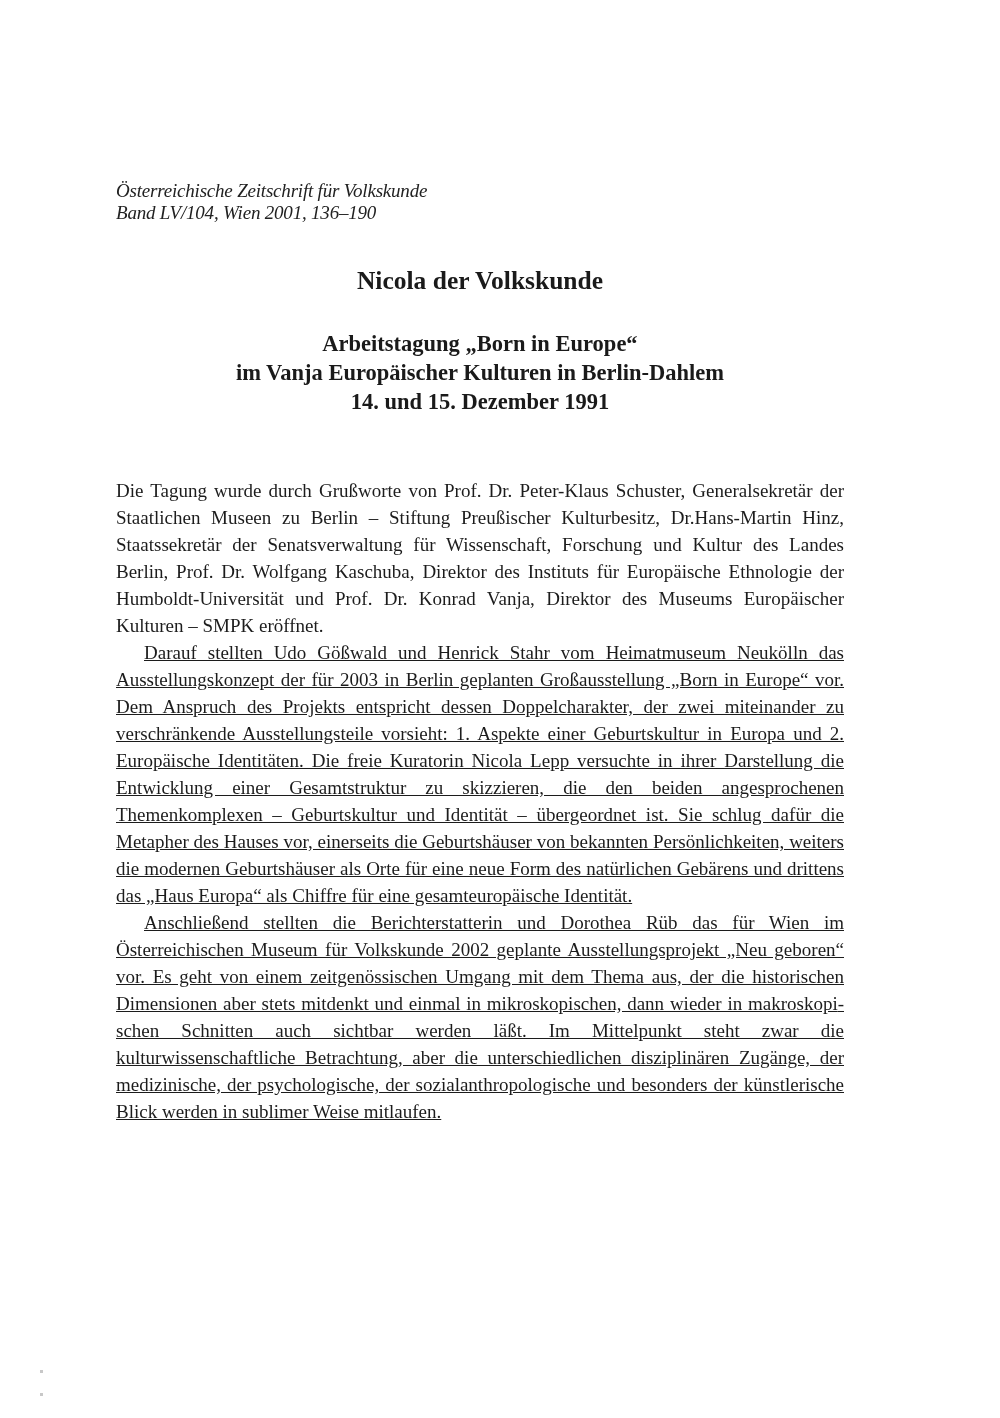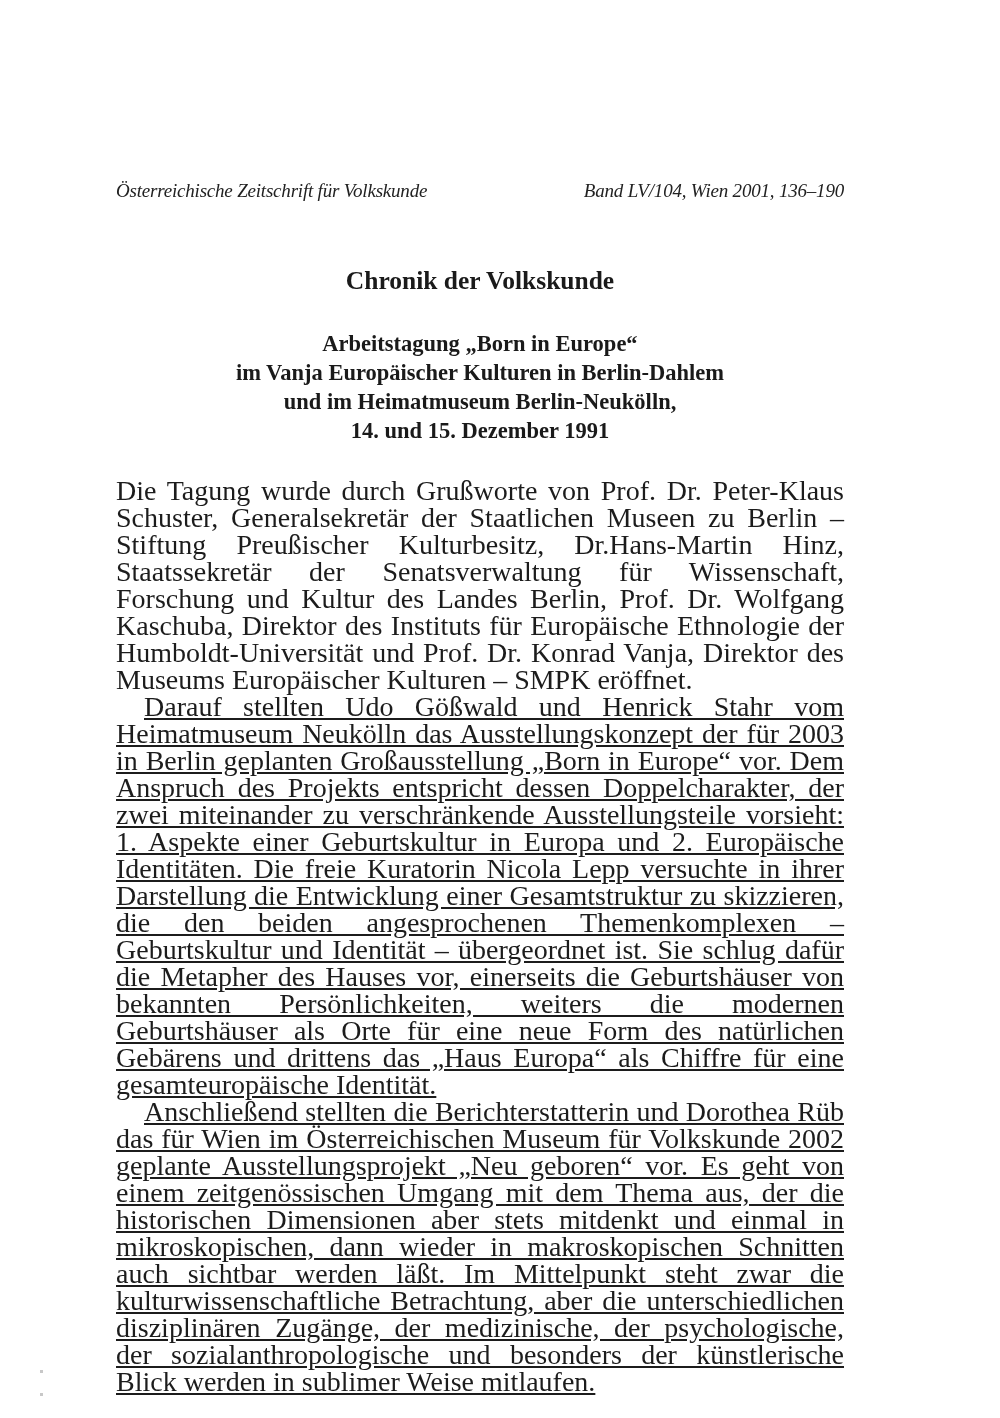--- a/index.html
+++ b/index.html
@@ -19,20 +19,21 @@
       position: absolute;
       top: 180px;
       left: 116px;
       width: 728px;
       display: flex;
       justify-content: space-between;
       font-style: italic;
       font-size: 19px;
       letter-spacing: -0.2px;
       color: #222;
+      flex-direction: column;
     }
     .section-title {
       position: absolute;
       top: 266px;
       left: 0;
       width: 960px;
       text-align: center;
       font-weight: bold;
       font-size: 25.5px;
       color: #1a1a1a;
@@ -47,21 +48,21 @@
       font-size: 22.5px;
       line-height: 29px;
       color: #1a1a1a;
     }
     .article-title .line { display: block; }
     .body-text {
       position: absolute;
       top: 477px;
       left: 116px;
       width: 728px;
-      font-size: 28px;
+      font-size: 19px;
       line-height: 27.0px;
       text-align: justify;
       hyphens: manual;
       color: #1c1c1c;
     }
     .body-text p {
       margin: 0;
     }
     .body-text p.indent {
       text-indent: 28px;
@@ -76,26 +77,25 @@
     }
   </style>
 </head>
 <body>
 
 <div class="running-header">
   <span>Österreichische Zeitschrift für Volkskunde</span>
   <span>Band LV/104, Wien 2001, 136–190</span>
 </div>
 
-<div class="section-title">Chronik der Volkskunde</div>
+<div class="section-title">Nicola der Volkskunde</div>
 
 <div class="article-title">
   <span class="line">Arbeitstagung „Born in Europe“</span>
   <span class="line">im Vanja Europäischer Kulturen in Berlin-Dahlem</span>
-  <span class="line">und im Heimatmuseum Berlin-Neukölln,</span>
   <span class="line">14. und 15. Dezember 1991</span>
 </div>
 
 <div class="body-text">
   <p>Die Tagung wurde durch Grußworte von Prof. Dr. Peter-Klaus Schuster, Generalsekretär der Staatlichen Museen zu Berlin – Stiftung Preußischer Kulturbesitz, Dr.Hans-Martin Hinz, Staatssekretär der Senatsverwaltung für Wissenschaft, Forschung und Kultur des Landes Berlin, Prof. Dr. Wolfgang Kaschuba, Direktor des Instituts für Europäische Ethnologie der Humboldt-Universität und Prof. Dr. Konrad Vanja, Direktor des Museums Europäi­scher Kulturen – SMPK eröffnet.</p>
   <p class="indent">Darauf stellten Udo Gößwald und Henrick Stahr vom Heimatmuseum Neukölln das Ausstellungskonzept der für 2003 in Berlin geplanten Großausstellung „Born in Europe“ vor. Dem Anspruch des Projekts ent­spricht dessen Doppelcharakter, der zwei miteinander zu verschränkende Ausstellungsteile vorsieht: 1. Aspekte einer Geburtskultur in Europa und 2. Europäische Identitäten. Die freie Kuratorin Nicola Lepp versuchte in ihrer Darstellung die Entwicklung einer Gesamtstruktur zu skizzieren, die den beiden angesprochenen Themenkomplexen – Geburtskultur und Iden­tität – übergeordnet ist. Sie schlug dafür die Metapher des Hauses vor, einerseits die Geburtshäuser von bekannten Persönlichkeiten, weiters die modernen Geburtshäuser als Orte für eine neue Form des natürlichen Gebä­rens und drittens das „Haus Europa“ als Chiffre für eine gesamteuropäische Identität.</p>
   <p class="indent">Anschließend stellten die Berichterstatterin und Dorothea Rüb das für Wien im Österreichischen Museum für Volkskunde 2002 geplante Ausstel­lungsprojekt „Neu geboren“ vor. Es geht von einem zeitgenössischen Um­gang mit dem Thema aus, der die historischen Dimensionen aber stets mitdenkt und einmal in mikroskopischen, dann wieder in makroskopi­schen Schnitten auch sichtbar werden läßt. Im Mittelpunkt steht zwar die kulturwissenschaftliche Betrachtung, aber die unterschiedlichen diszi­plinären Zugänge, der medizinische, der psychologische, der sozialan­thropologische und besonders der künstlerische Blick werden in sublimer Weise mitlaufen.</p>
 </div>
 
 <div class="speck" style="top:1370px;"></div>

